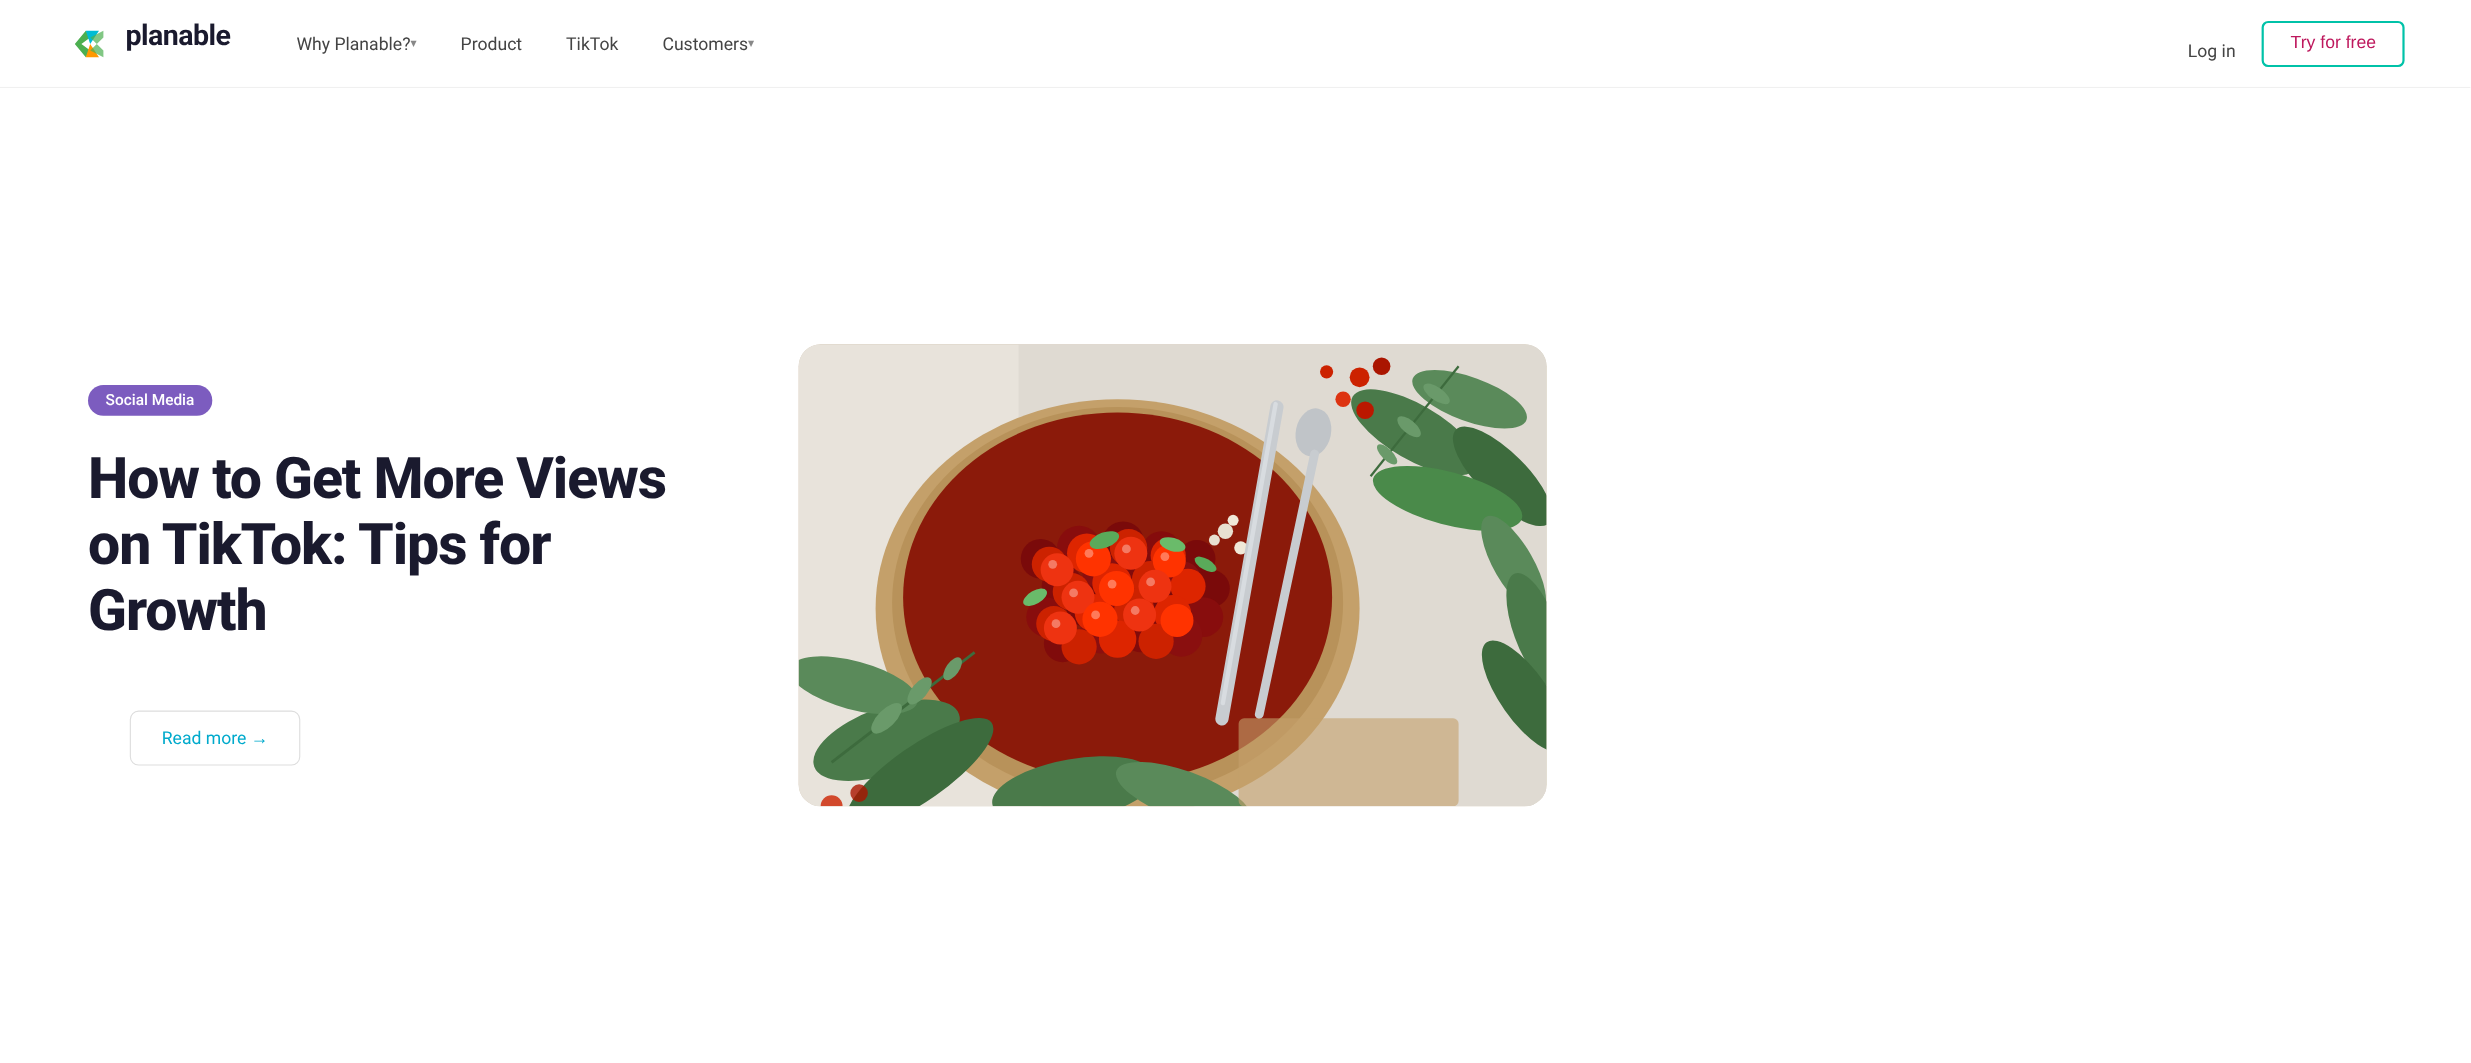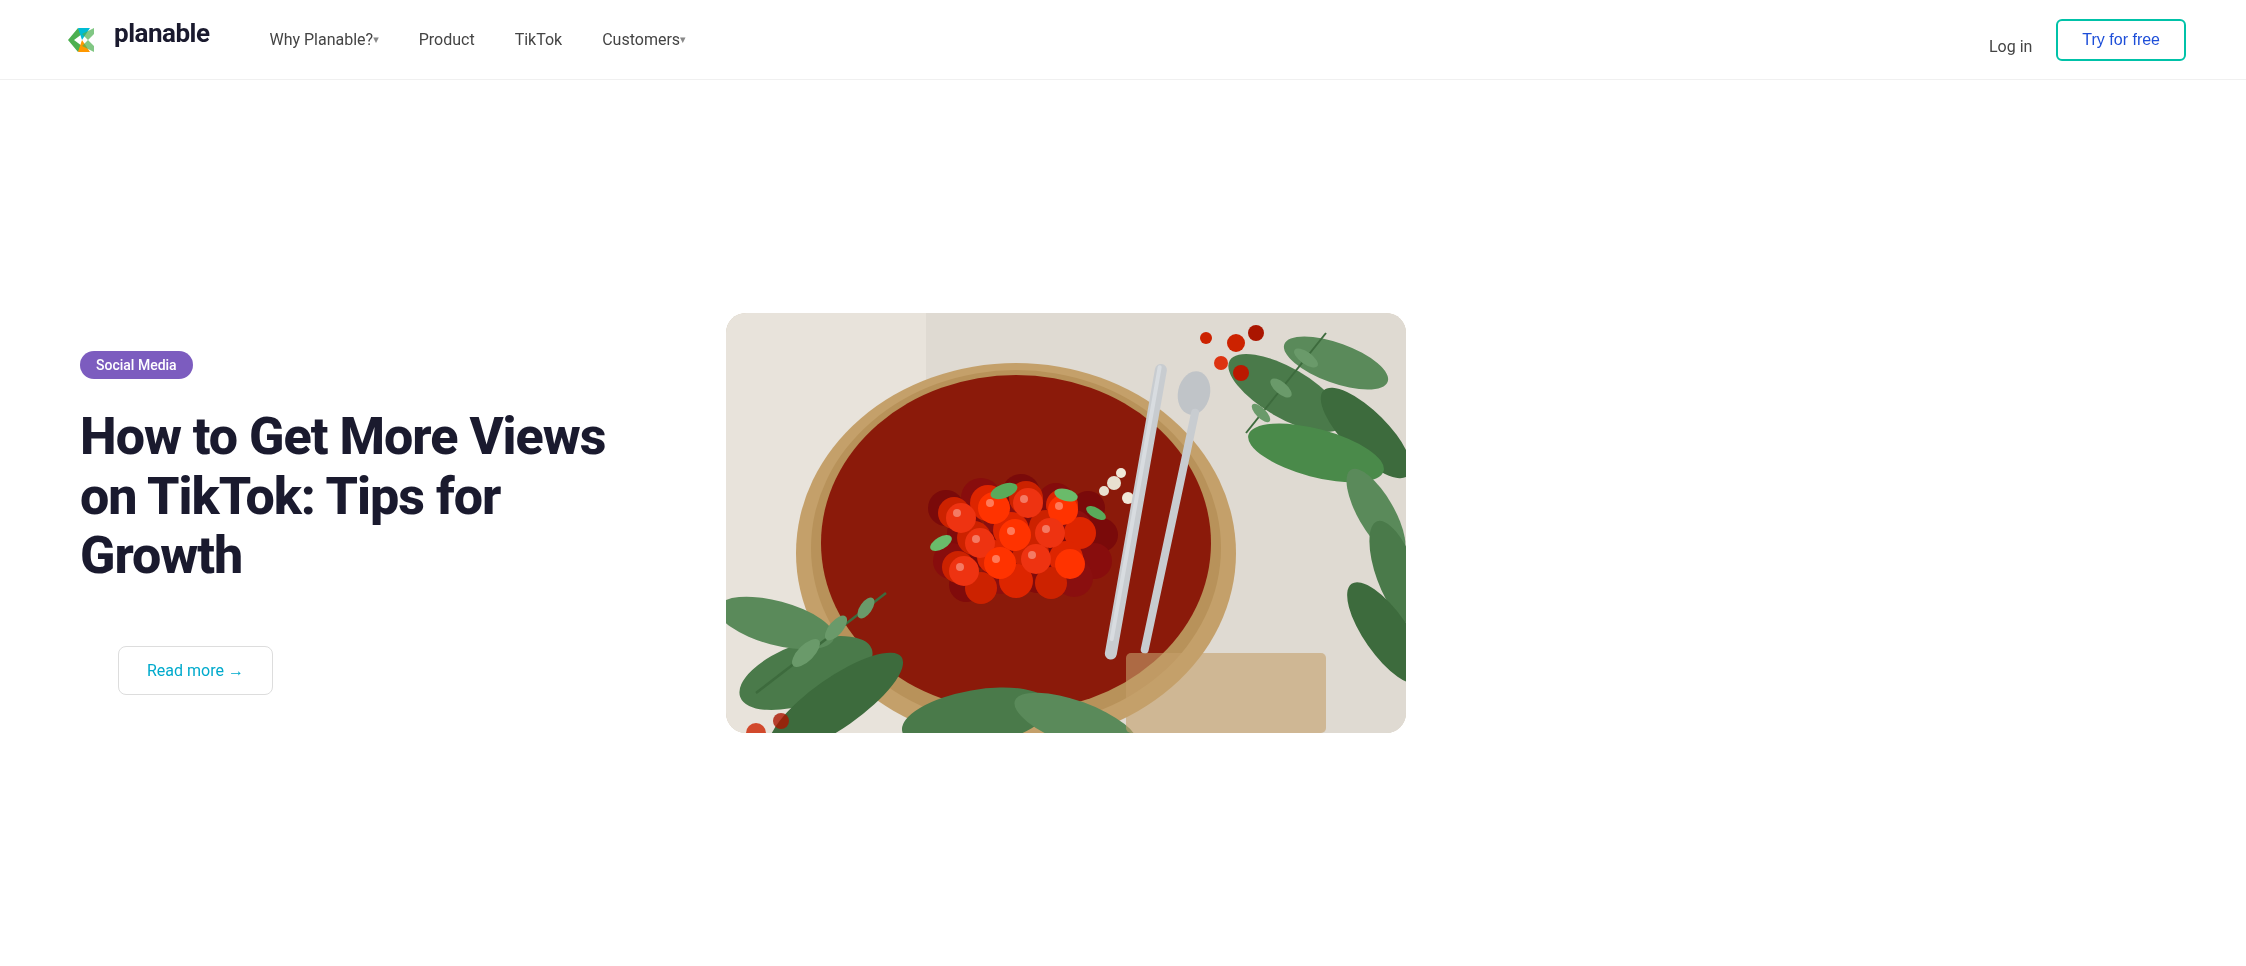--- a/index.html
+++ b/index.html
@@ -81,21 +81,21 @@
     .login-link {
       font-size: 16px;
       color: #444;
       cursor: pointer;
       text-decoration: none;
       margin-top: 13px;
     }
 
     .try-free-btn {
       font-size: 16px;
-      color: #1d4ed8;
+      color: #be185d;
       border: 2px solid #00c2a8;
       border-radius: 6px;
       padding: 10px 24px;
       cursor: pointer;
       background: transparent;
       font-weight: 500;
       white-space: nowrap;
     }
 
     

